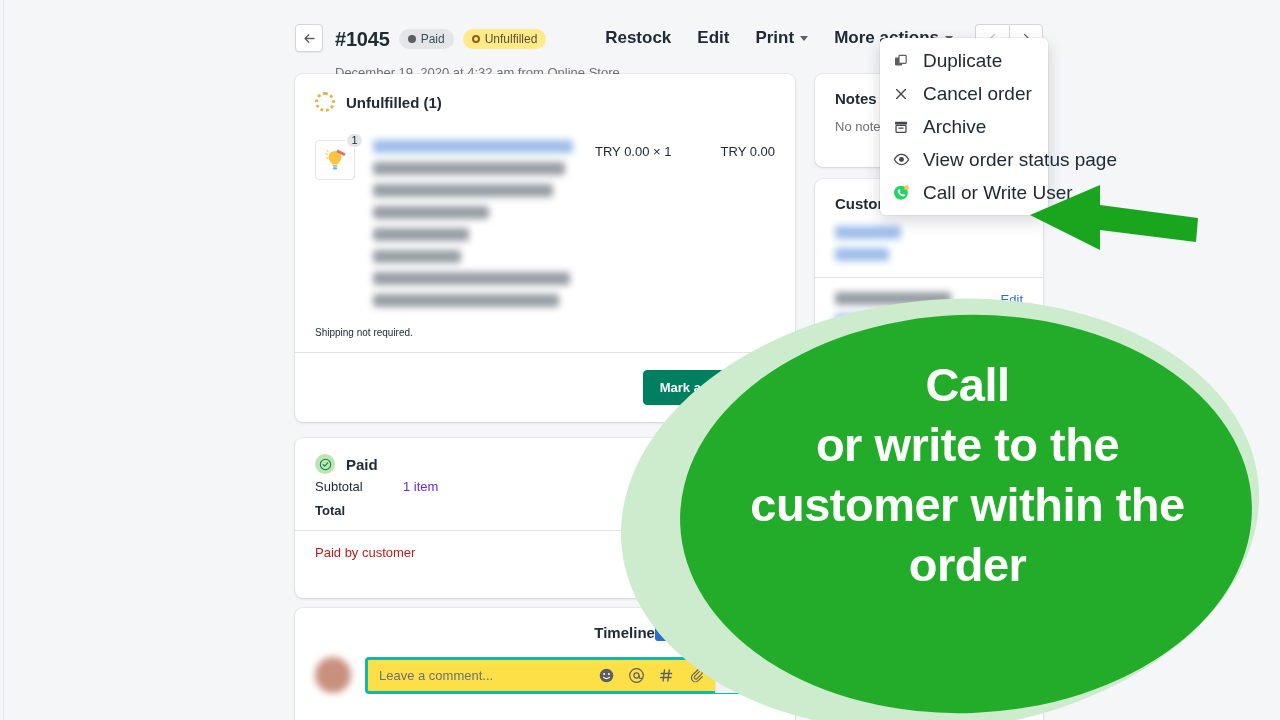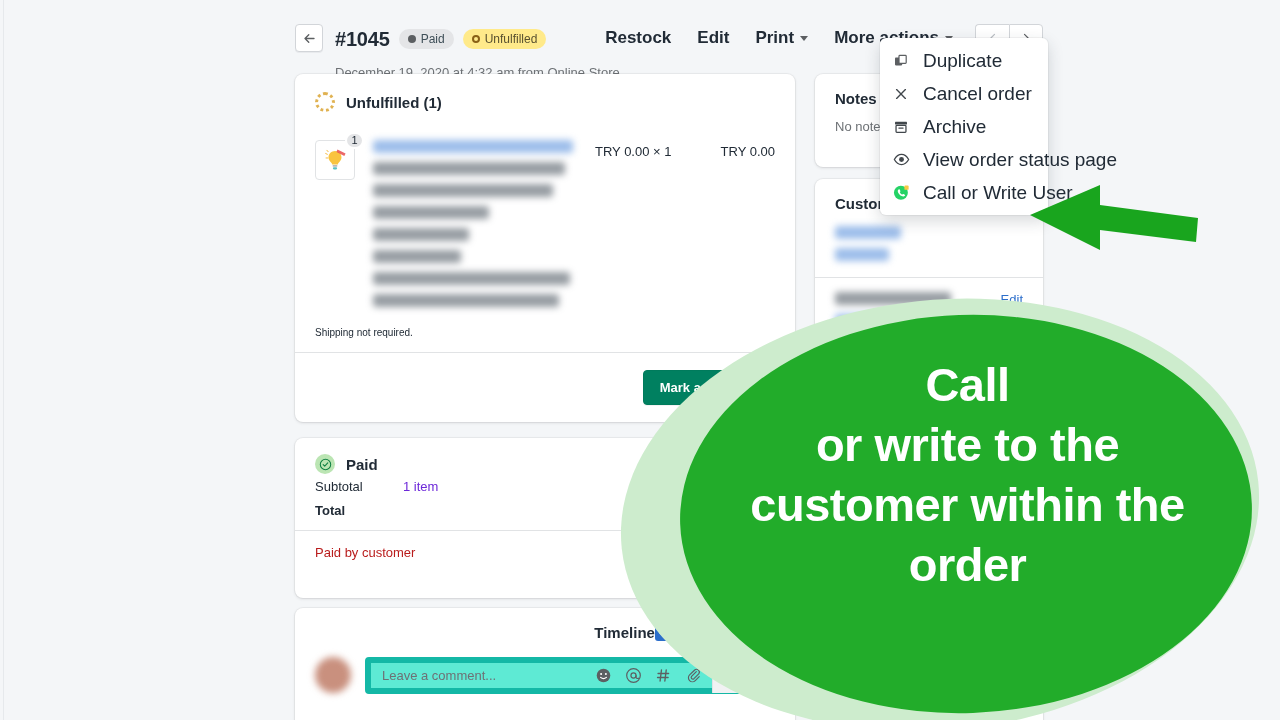--- a/index.html
+++ b/index.html
@@ -99,21 +99,21 @@
   .paid-by { padding:14px 20px 0 20px; font-size:13px; color:#b91c1c; }
 
   
   #card-timeline { left:295px; top:608px; width:500px; height:140px; }
   .tl-head { display:flex; align-items:center; justify-content:flex-end; padding:16px 20px 0 20px; }
   .tl-title { font-size:15px; font-weight:700; }
   .tl-check { display:flex; align-items:center; gap:8px; font-size:13px; color:#212b36; }
   .cb { width:16px;height:16px;border-radius:3px;background:#2c6ecb;display:flex;align-items:center;justify-content:center; }
   .tl-body { display:flex; align-items:flex-start; gap:14px; padding:16px 20px 0 20px; }
   .avatar { width:36px;height:36px;border-radius:50%;background:#c9907e;flex:0 0 36px; }
-  .comment-box { flex:1; height:37px; border:6px solid #14b8a6; border-radius:4px; background:#5eead4;
+  .comment-box { flex:1; height:37px; border:3px solid #14b8a6; border-radius:4px; background:#fde047;
                  display:flex; align-items:center; padding-left:11px; }
   .comment-ph { font-size:13px; color:#6d7175; flex:1; }
   .cb-icons { display:flex; align-items:center; gap:13px; padding-right:10px; color:#5c5f62; }
   .post-btn { height:35px; margin:0; padding:0 15px; background:#f1f2f3; border-left:1px solid #e1e3e5;
               border-radius:0 3px 3px 0; font-size:13px; color:#5c5f62; display:flex; align-items:center; }
 
   
   #card-notes { left:815px; top:74px; width:228px; height:93px; }
   .notes-title { padding:16px 20px 0 20px; font-size:15px; font-weight:700; }
   .notes-empty { padding:12px 20px 0 20px; font-size:13px; color:#6d7175; white-space:nowrap; }

